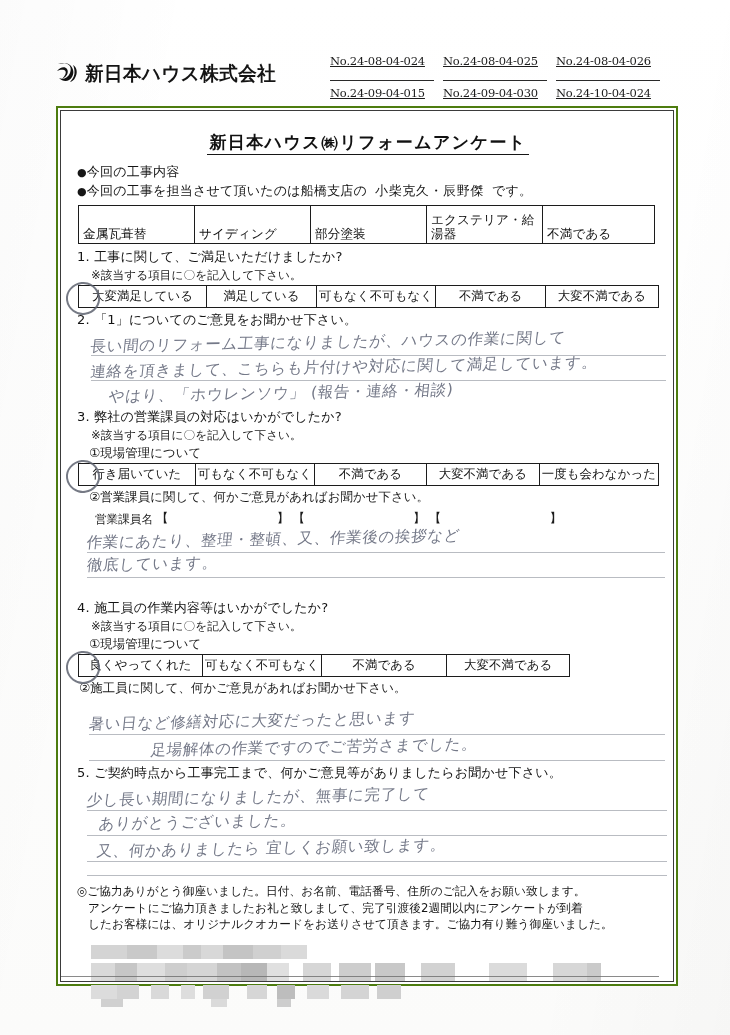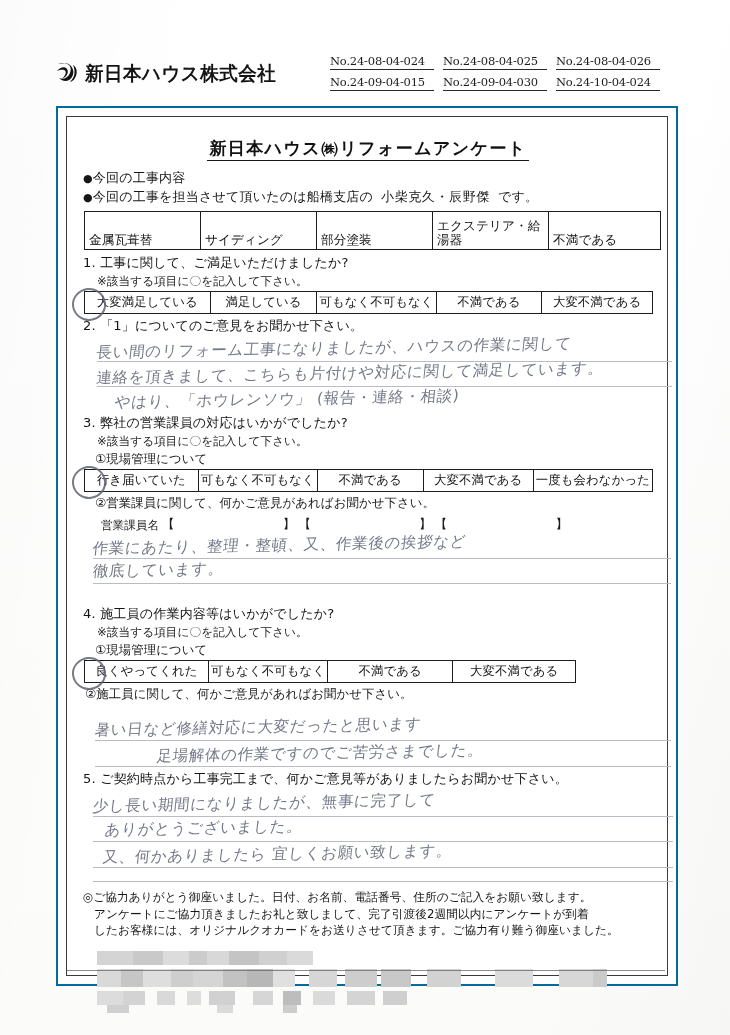--- a/index.html
+++ b/index.html
@@ -40,31 +40,32 @@
     color: #141414;
     transform: scaleY(1.04);
   }
   .nos {
     position: absolute; left: 330px; top: 2px;
     display: grid; grid-template-columns: repeat(3, 113px); row-gap: 5px;
   }
   .no-item {
     font-size: 11.5px; letter-spacing: -0.2px;
     border-bottom: 1px solid #2a2a2a;
-    padding-bottom: 1px; width: 104px;
+    padding-bottom: 12px; width: 104px;
     font-family: "DejaVu Serif", "Liberation Serif", serif;
     color: #1c1c1c;
+    text-decoration: underline;
   }
 
   
   .frame {
     position: absolute; left: 56px; top: 106px;
     width: 622px; height: 880px;
-    border: 2px solid #0369a1;
-    padding: 8px;
+    border: 2px solid #4d7c0f;
+    padding: 2px;
     background: #fff;
   }
   .frame-inner {
     width: 100%; height: 100%;
     border: 1px solid #3b3b3b;
     padding: 10px 14px 0 16px;
     position: relative;
   }
 
   .title {

